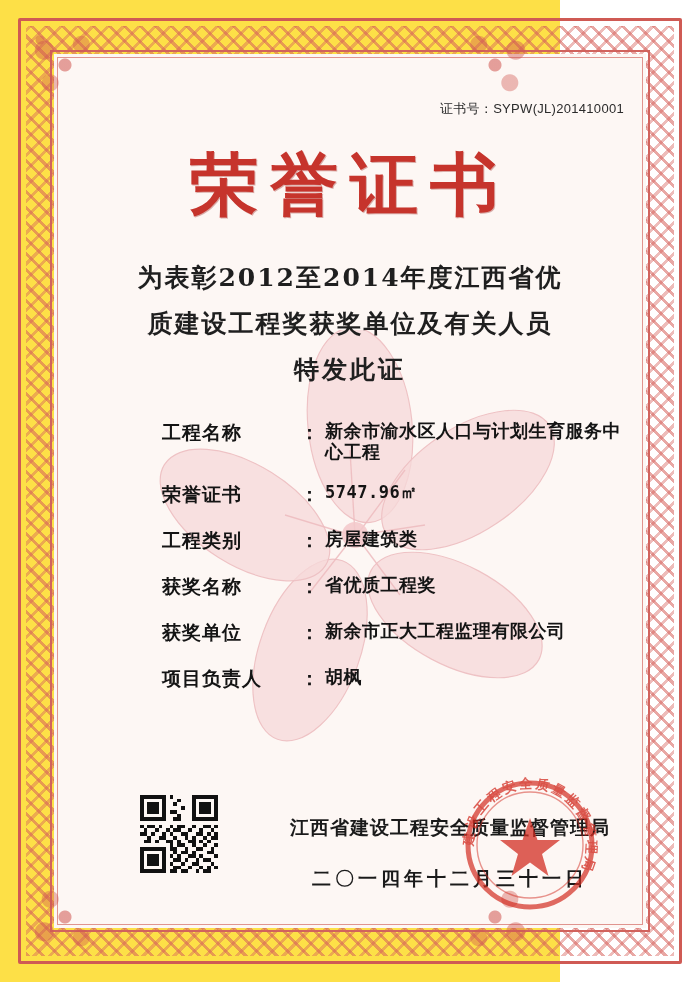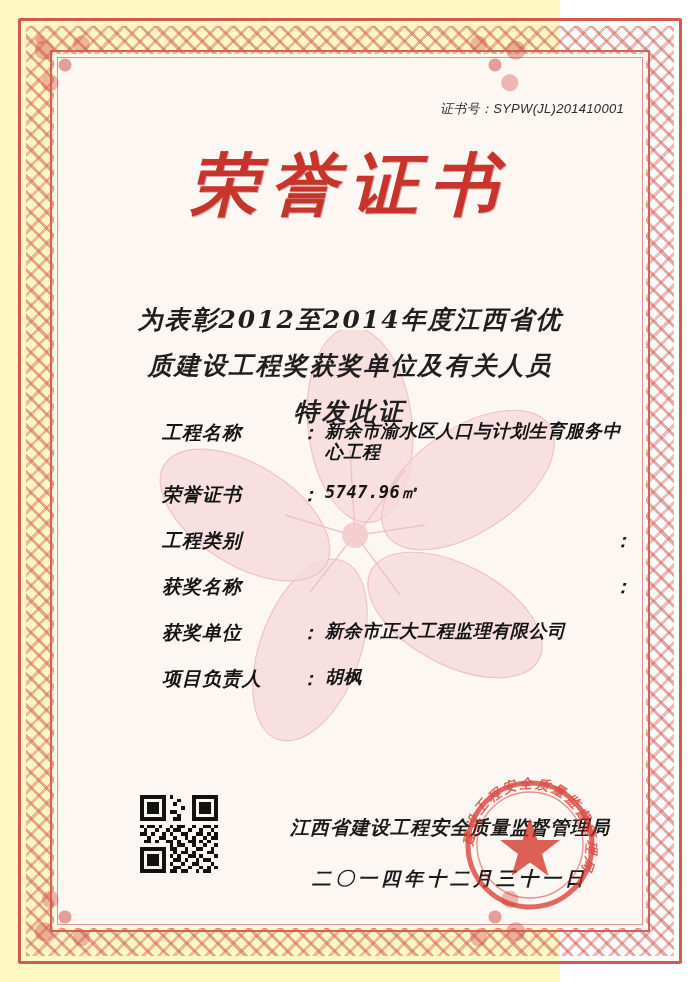--- a/index.html
+++ b/index.html
@@ -14,22 +14,21 @@
     font-family: "Liberation Serif", serif;
     overflow: hidden;
   }
 
   
   .cert-page {
     position: absolute;
     left: 0; top: 0;
     width: 560px;
     height: 982px;
-    background: #fef9c3;
-    font-style: italic;
+    background: #fde047;
   }
 
   
   .border-outer {
     position: absolute;
     left: 18px; top: 18px;
     width: 664px; height: 946px;
     border: 3px solid #cf5a54;
     box-sizing: border-box;
     border-radius: 2px;
@@ -123,21 +122,20 @@
     color: #c6342c;
     text-shadow: 1px 1px 0 rgba(150,30,24,0.35);
   }
 
   .citation {
     position: absolute;
     left: 0; top: 185px;
     width: 560px;
     text-align: center;
     color: #1f1f1f;
-    margin-top: 42px;
   }
   .citation-line {
     font-family: "DejaVu Serif", serif;
     font-weight: bold;
     font-size: 25px;
     letter-spacing: 2px;
     line-height: 46px;
     white-space: nowrap;
   }
   .citation-line.short {
@@ -286,25 +284,27 @@
 
       <div class="field-row">
         <div class="field-label">荣誉证书</div>
         <div class="field-colon">：</div>
         <div class="field-value num">5747.96㎡</div>
       </div>
 
       <div class="field-row">
         <div class="field-label">工程类别</div>
         <div class="field-colon">：</div>
+        <div class="field-value">房屋建筑类</div>
       </div>
 
       <div class="field-row">
         <div class="field-label">获奖名称</div>
         <div class="field-colon">：</div>
+        <div class="field-value">省优质工程奖</div>
       </div>
 
       <div class="field-row">
         <div class="field-label">获奖单位</div>
         <div class="field-colon">：</div>
         <div class="field-value">新余市正大工程监理有限公司</div>
       </div>
 
       <div class="field-row">
         <div class="field-label">项目负责人</div>

